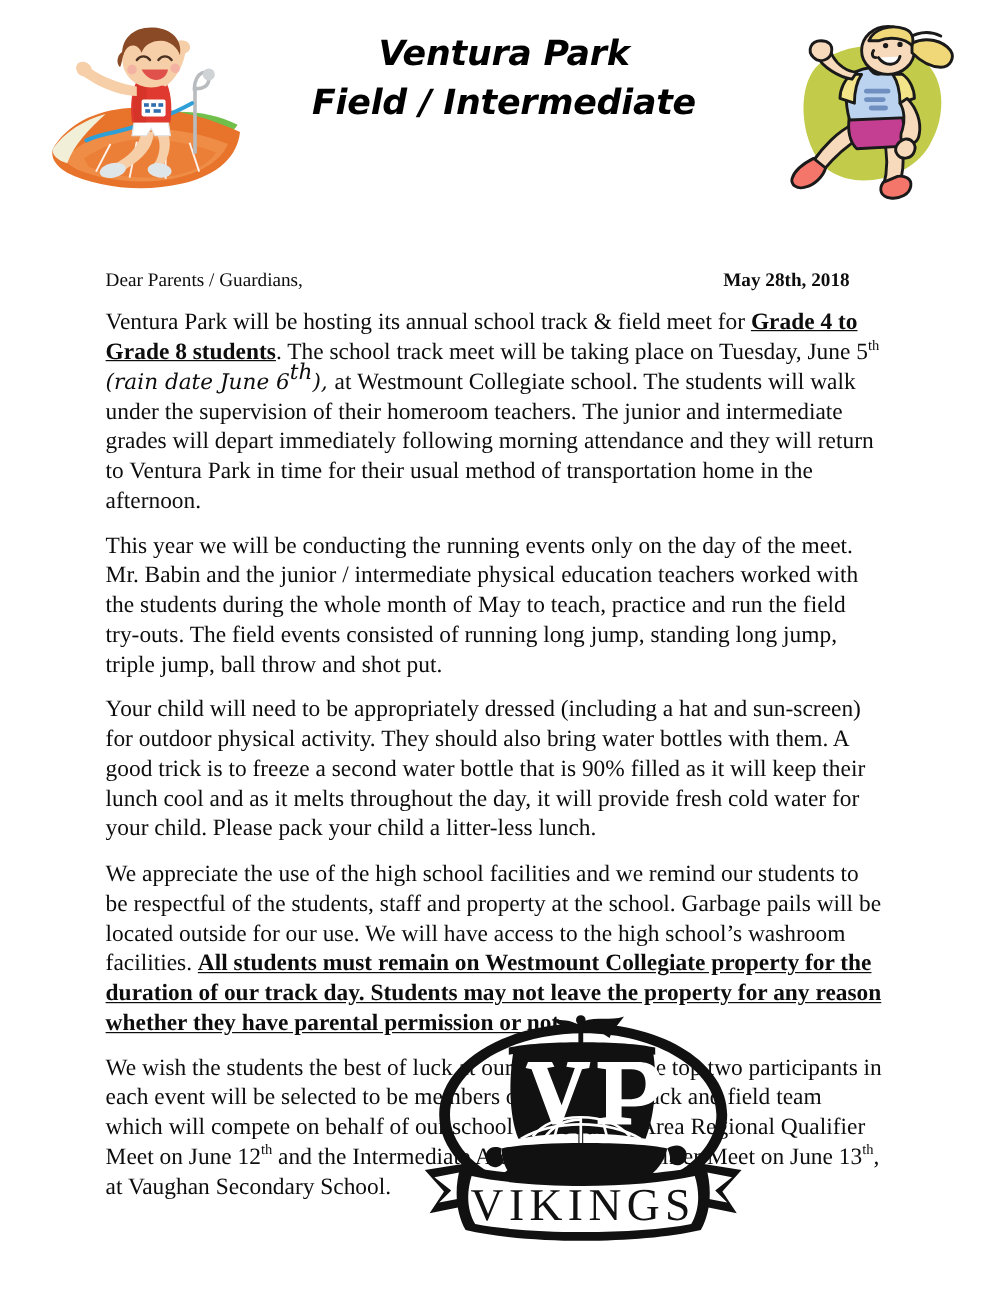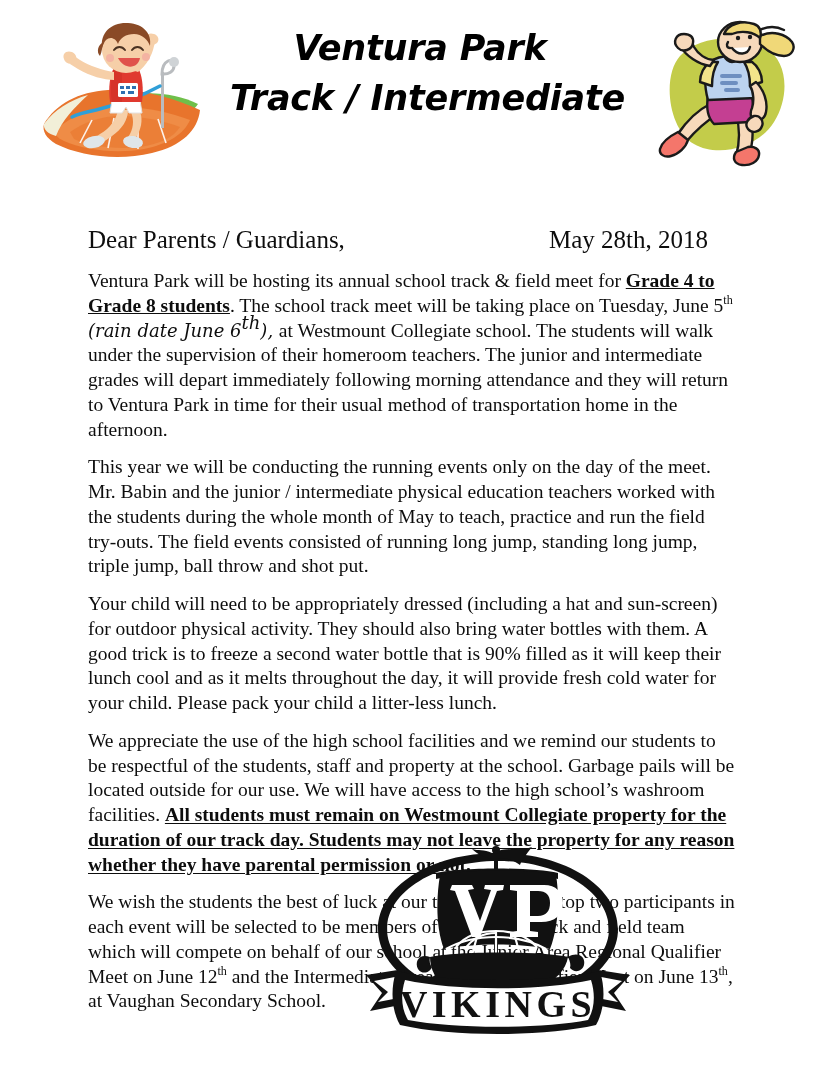--- a/index.html
+++ b/index.html
@@ -26,21 +26,21 @@
   }
   .title-block {
     position: absolute;
     left: 230px;
     top: 24px;
     width: 380px;
     text-align: center;
     font-family: "DejaVu Sans", "Liberation Sans", sans-serif;
     font-weight: bold;
     font-style: italic;
-    font-size: 35px;
+    font-size: 29px;
     line-height: 1.42;
     letter-spacing: -0.2px;
     color: #000000;
   }
   .title-line { display: block; white-space: nowrap; }
 
   
   .art-boy {
     position: absolute;
     left: 22px; top: 12px;
@@ -56,26 +56,26 @@
   .letter {
     position: absolute;
     left: 88px;
     top: 224px;
     width: 648px;
   }
   .salutation-row {
     display: flex;
     justify-content: space-between;
     align-items: baseline;
-    font-size: 25px;
+    font-size: 16px;
     line-height: 1.28;
     margin-bottom: 13px;
   }
   .salutation { white-space: nowrap; }
-  .letter-date { white-space: nowrap; padding-right: 28px; }
+  .letter-date { white-space: nowrap; padding-right: 28px; font-weight: bold; }
 
   p.body-para {
     margin: 0 0 13px 0;
     font-size: 19.5px;
     line-height: 1.27;
     text-align: left;
     hyphens: none;
   }
   p.body-para:last-child { margin-bottom: 0; }
 
@@ -94,25 +94,24 @@
   }
   .emph-block {
     font-weight: bold;
     text-decoration: underline;
     text-underline-offset: 2px;
   }
 
   
   .logo-wrap {
     position: absolute;
-    left: 360px;
+    left: 348px;
     top: 845px;
     width: 276px;
     height: 192px;
-    font-weight: bold;
   }
   .logo-wrap svg { display: block; width: 100%; height: 100%; }
 </style>
 </head>
 <body>
 
 <div class="page">
 
   <div class="header">
 
@@ -179,21 +178,21 @@
 
         <path d="M96 46 C102 58 116 57 118 46 Z" fill="#e0514b"></path>
 
         <circle cx="88" cy="46" r="4" fill="#f3a9a0" opacity="0.75"></circle>
         <circle cx="124" cy="45" r="4" fill="#f3a9a0" opacity="0.75"></circle>
       </svg>
     </div>
 
     <div class="title-block">
       <span class="title-line">Ventura Park</span>
-      <span class="title-line">Track / Intermediate</span>
+      <span class="title-line">Field / Intermediate</span>
     </div>
 
     <div class="art-girl">
       <svg viewBox="0 0 200 160" xmlns="http://www.w3.org/2000/svg" aria-hidden="true">
 
         <path d="M56 44 C74 24 116 20 142 36 C164 50 166 84 150 110 C134 136 94 146 70 132 C44 117 38 64 56 44 Z" fill="#c3cc4a"></path>
         <g stroke="#1a1a1a" stroke-width="2.4" stroke-linejoin="round" stroke-linecap="round">
 
           <path d="M92 96 C78 100 62 110 52 124 C48 130 46 134 44 138" fill="none"></path>
           <path d="M92 96 C80 102 70 112 62 124" fill="#f7d9bb"></path>

